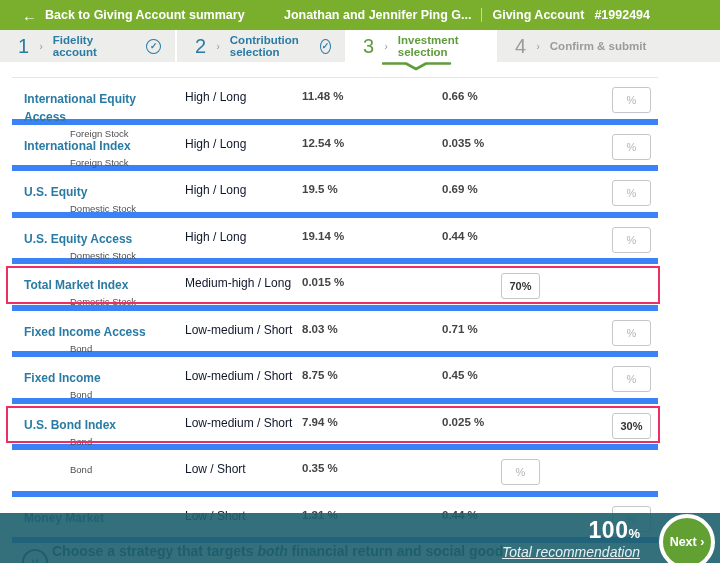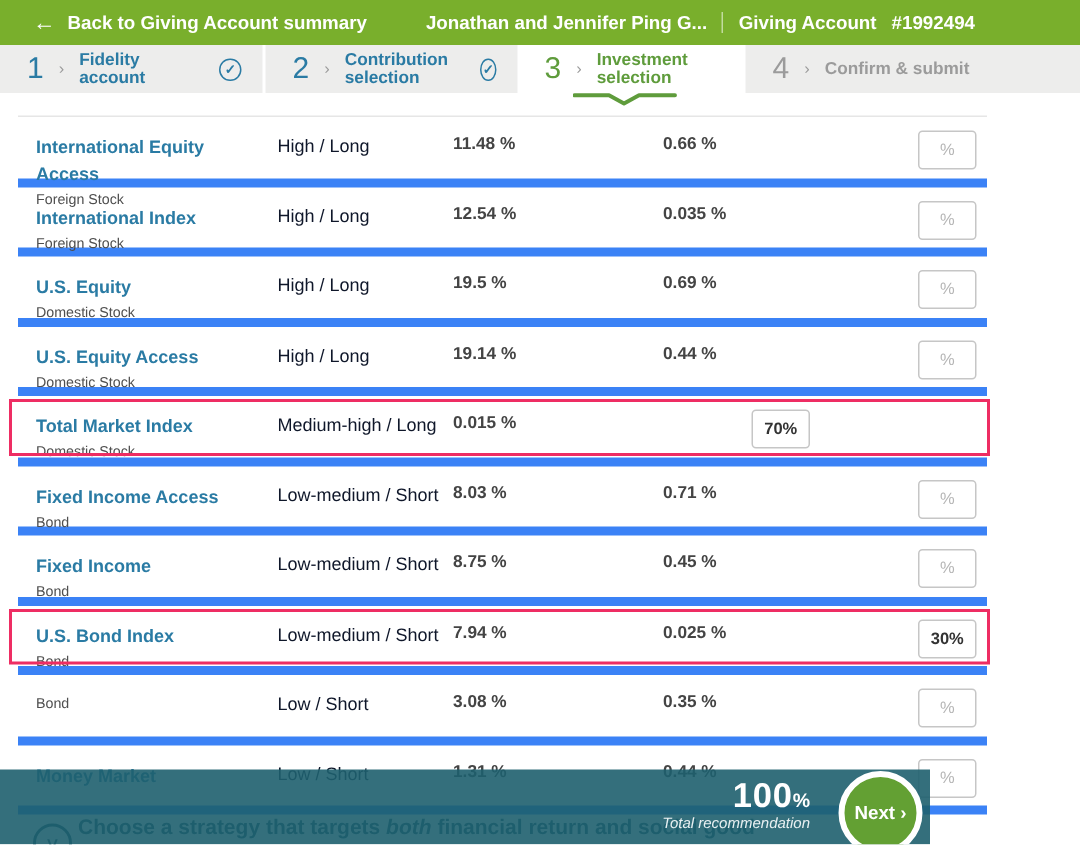--- a/index.html
+++ b/index.html
@@ -36,46 +36,46 @@
 
   
   .table { position:absolute; top:62px; left:12px; width:646px; }
   .row-stub { height:16px; border-bottom:1px solid #e6e6e6; }
   .row { position:relative; display:grid; grid-template-columns:160px 130px 140px 105px 1fr;
     height:46.5px; border-bottom:6px solid #3b82f6; padding-top:11px; }
   .row.highlighted::before { content:""; position:absolute; left:-6px; right:-2px;
     top:2px; bottom:1px; border:2px solid #ee2d63; pointer-events:none; }
   .c-name { padding-left:12px; }
   .fund-link { font-size:12px; font-weight:600; color:#2a7ba4; text-decoration:none; cursor:pointer; }
-  .fund-cat { font-size:9.5px; color:#4f4f4f; margin-top:3px; }
+  .fund-cat { font-size:9.5px; color:#4f4f4f; margin-top:3px;margin-left:46px; }
   .c-risk { padding-left:13px; font-size:12px; color:#0f172a; padding-top:1px; }
   .c-ret, .c-exp { text-align:left; font-size:11.5px; font-weight:600; color:#444;
     padding-right:6px; padding-top:1px; }
   .c-alloc { display:flex; justify-content:flex-end; padding-right:7px; }
   .alloc-input { width:39px; height:26px; border:1px solid #c6c6c6; border-radius:3px;
     text-align:center; font-size:11px; font-weight:bold; color:#333;
     font-family:"Liberation Sans", sans-serif; margin-top:-2px; background:#fff; }
   .alloc-input::placeholder { color:#b5b5b5; font-weight:normal; }
 
   
   .strategy { position:absolute; top:540px; left:0; width:720px; }
   .strategy-circle { position:absolute; left:22px; top:9px; width:26px; height:26px;
     border:2px solid #1d4f63; border-radius:50%; color:#1d4f63; font-size:13px;
     display:flex; align-items:center; justify-content:center; font-weight:bold; }
   .strategy-heading { position:absolute; left:52px; top:3px; font-size:14px;
     font-weight:bold; color:#1d4f63; white-space:nowrap; }
   .strategy-heading .it { font-style:italic; }
 
   
-  .totalbar { position:absolute; left:0; top:513px; width:620px; height:50px;
+  .totalbar { position:absolute; left:0; top:513px; width:720px; height:50px;
     background:rgba(30,95,110,0.90); }
   .total-block { position:absolute; right:80px; top:4px; text-align:right; color:#fff; }
   .total-num { font-size:23px; font-weight:bold; letter-spacing:.5px; }
   .total-unit { font-size:13px; font-weight:bold; }
-  .total-lbl { font-size:10px; font-style:italic; margin-top:0px; color:#e8f0f2; }
+  .total-lbl { font-size:14px; font-style:italic; margin-top:0px; color:#e8f0f2;text-decoration:underline; }
   .next-btn { position:absolute; right:5px; top:1px; width:56px; height:56px;
     border-radius:50%; background:#63a033; border:4px solid #fff; color:#fff;
     font-size:12.5px; font-weight:bold; cursor:pointer;
     font-family:"Liberation Sans", sans-serif; }
 </style>
 </head>
 <body>
 
 <div class="page">
 
@@ -225,21 +225,20 @@
       <div class="c-alloc">
         <input class="alloc-input" placeholder="%" value="30%" style="">
       </div>
     </div>
 
     <div class="row">
       <div class="c-name">
         <div class="fund-cat">Bond</div>
       </div>
       <div class="c-risk">Low / Short</div>
-      <div class="c-ret">3.08 %</div>
       <div class="c-exp">0.35 %</div>
       <div class="c-alloc">
         <input class="alloc-input" placeholder="%" value="" style="">
       </div>
     </div>
 
     <div class="row">
       <div class="c-name">
         <a class="fund-link">Money Market</a>
         <div class="fund-cat"></div>

